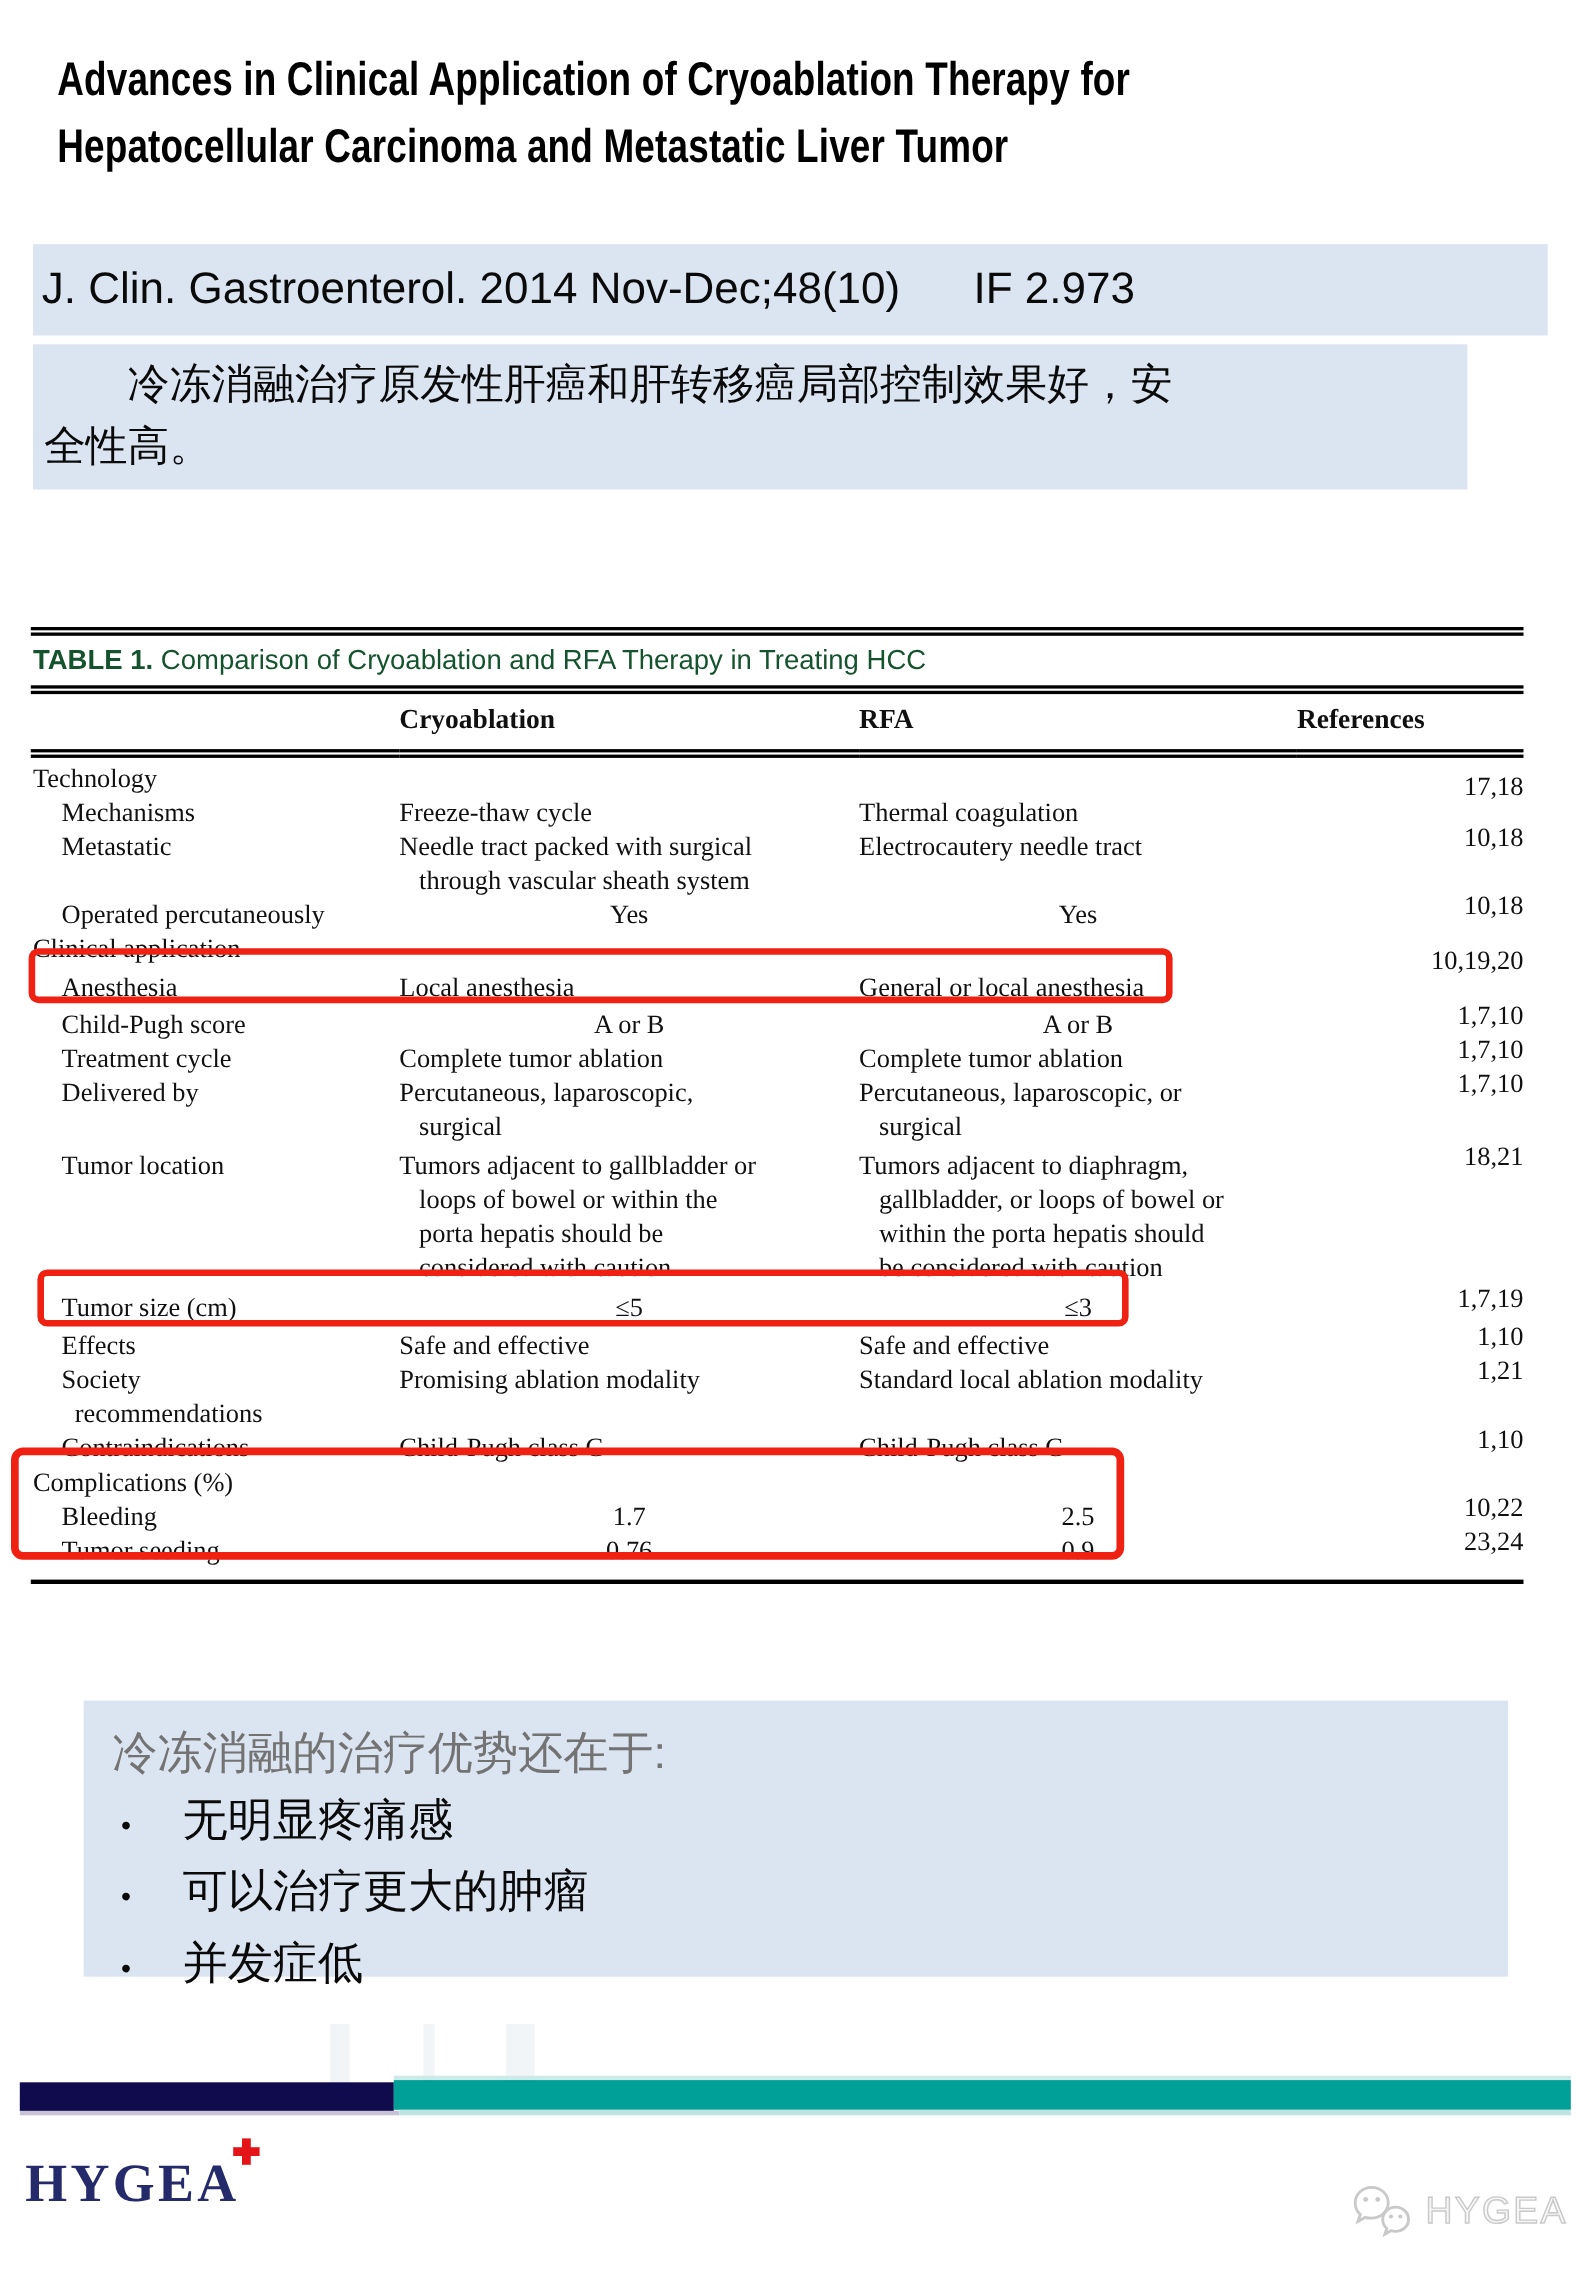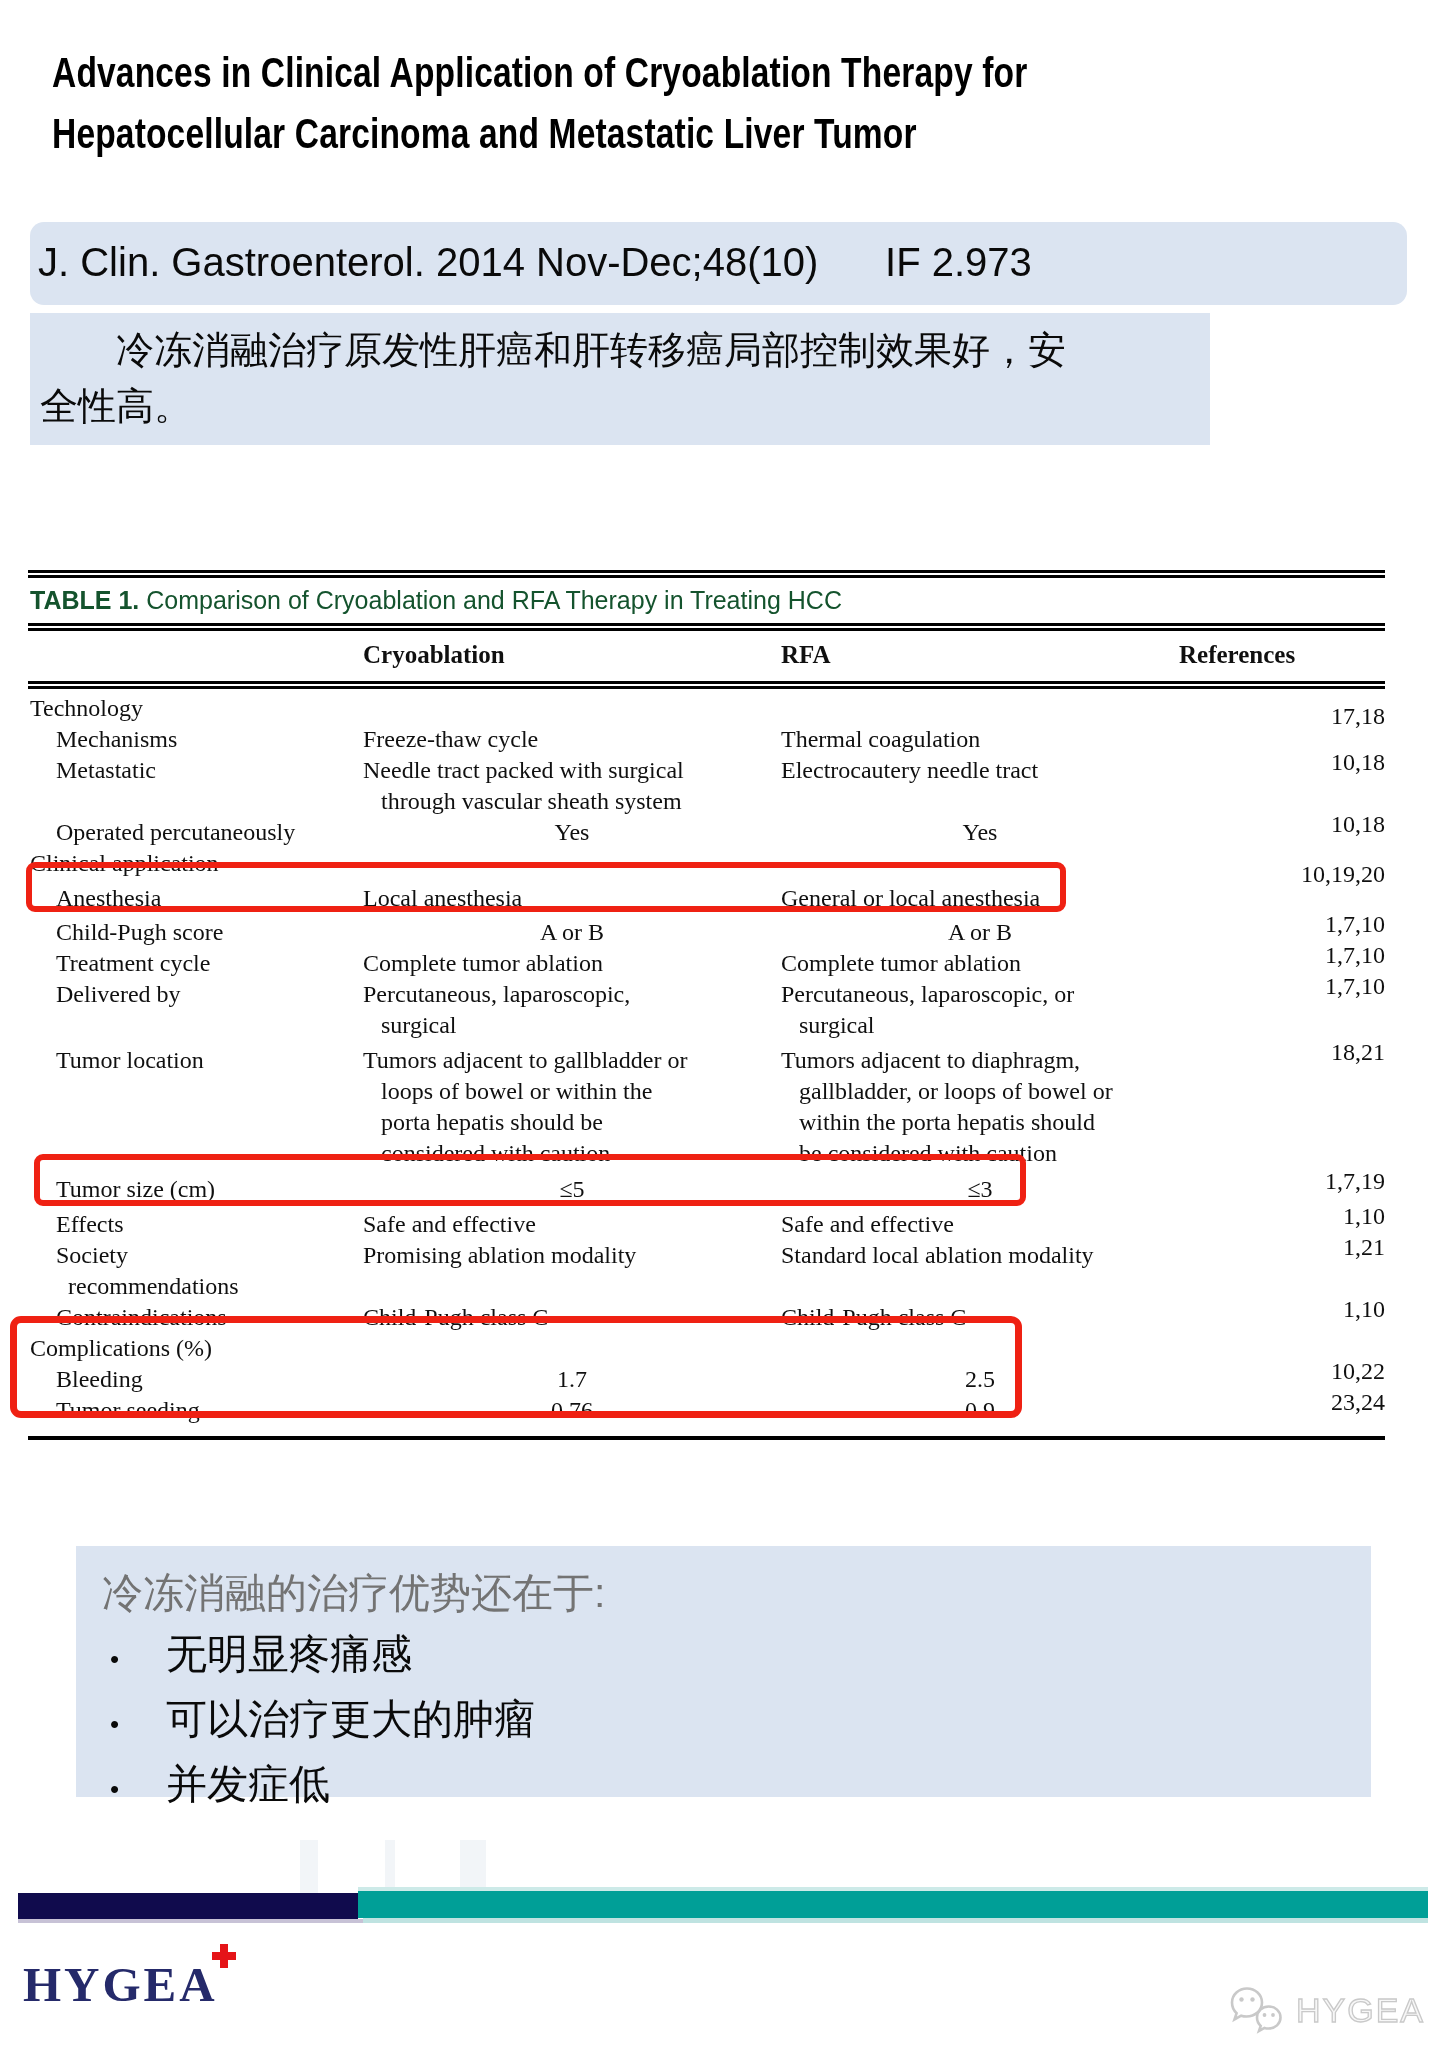--- a/index.html
+++ b/index.html
@@ -10,24 +10,24 @@
   }
   .abs { position:absolute; }
 
   
   .title {
     left:52px; top:42px; width:1640px;
     font-size:43px; line-height:61px; font-weight:bold; color:#000;
     white-space:pre-line; transform:scaleX(.78); transform-origin:0 0;
     letter-spacing:0.2px;
   }
-  .journal-bar { left:30px; top:222px; width:1377px; height:83px; background:#dbe4f1;border-radius:14px; }
+  .journal-bar { left:30px; top:222px; width:1377px; height:83px; background:#dbe4f1; }
   .journal-text { padding-left:8px; line-height:81px; font-size:40px; white-space:pre; color:#0a0a0a; }
 
-  .summary-box { left:30px; top:313px; width:1180px; height:132px; background:#dbe4f1; }
+  .summary-box { left:30px; top:313px; width:1304px; height:132px; background:#dbe4f1; }
   .summary-text {
     font-size:38px; line-height:56px; padding:9px 14px 0 10px;
     text-indent:2em; white-space:pre-line; color:#0a0a0a;
   }
 
   
   .table-wrap { left:28px; top:570px; width:1357px; font-family:"Liberation Serif", serif; color:#101010; }
   .dbl { border-top:8px double #000; height:0; }
   .tcaption { font-family:"Liberation Sans", sans-serif; font-size:25px; margin:8px 0 8px 2px; color:#14532d; }
   .tcaption .cap-label { font-weight:bold; }

